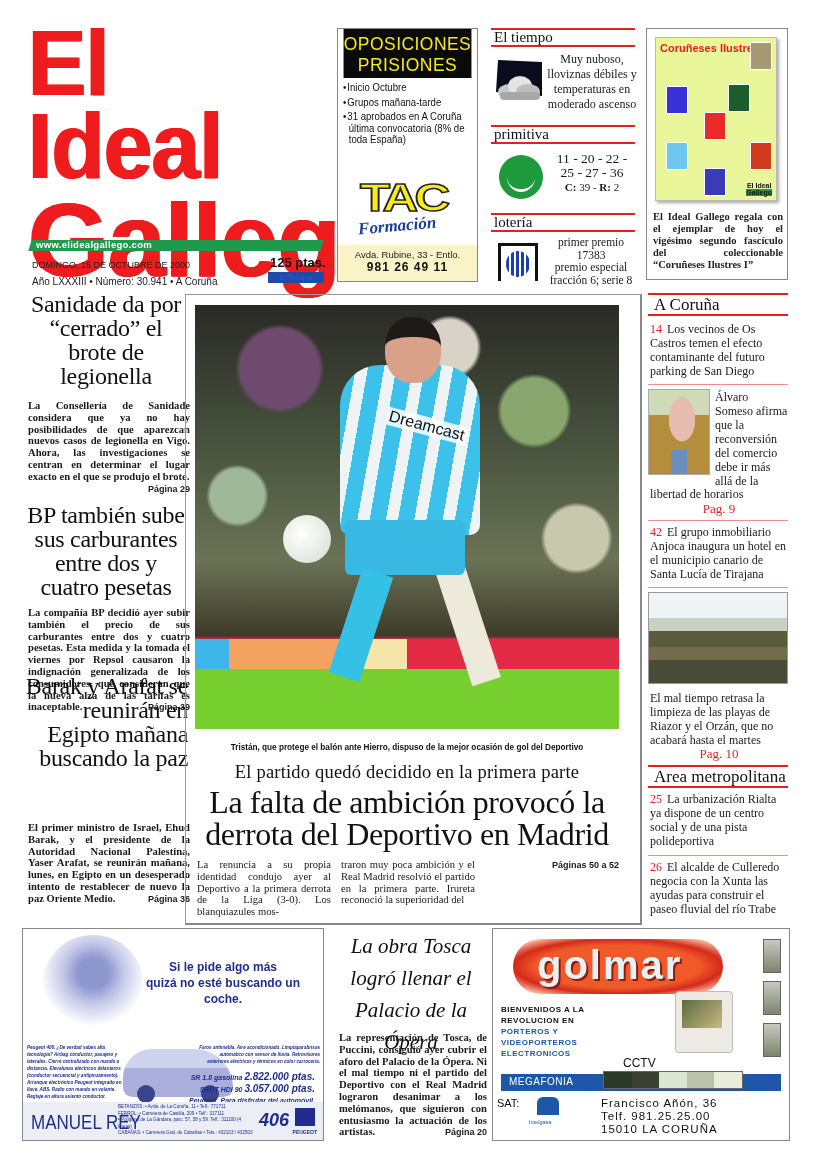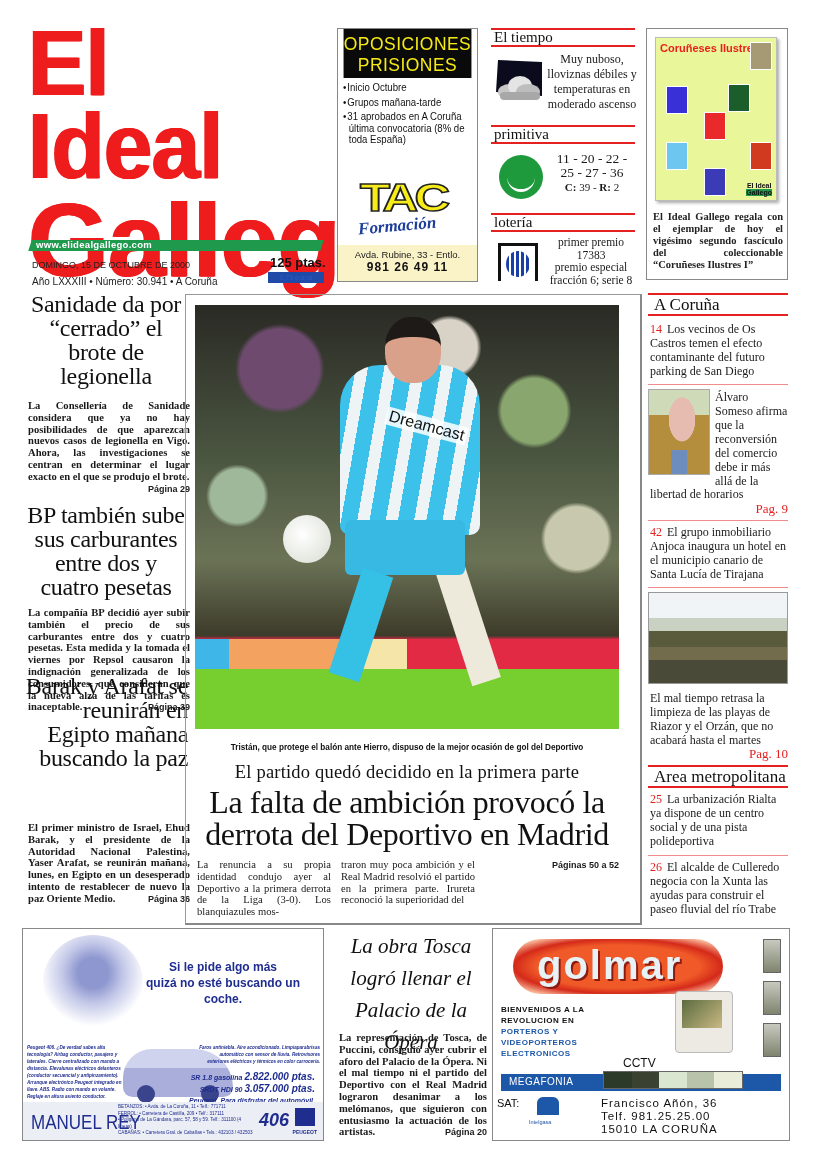--- a/index.html
+++ b/index.html
@@ -79,21 +79,21 @@
   .kicker { left: 195px; top: 762px; width: 424px; text-align: center; font-size: 18.5px; color: #111; letter-spacing: 0.2px; }
   .headline { left: 195px; top: 786px; width: 424px; text-align: center; font-size: 32px; line-height: 32px; color: #111; letter-spacing: -0.4px; }
   .main-body { left: 197px; top: 859px; width: 422px; display: flex; gap: 10px; font-size: 10.6px; line-height: 11.8px; color: #1a1a1a; }
   .main-body div { flex: 1; text-align: justify; }
 
   
   .rhead { left: 648px; width: 140px; border-top: 2px solid #e52020; border-bottom: 2px solid #e52020; font-size: 17px; line-height: 19px; padding-left: 6px; color: #111; }
   .ritem { left: 650px; width: 138px; font-size: 12px; line-height: 14px; color: #1a1a1a; }
   .ritem .num { color: #e52020; margin-right: 5px; }
   .rdiv { left: 648px; width: 140px; height: 0; border-top: 1.5px solid #f28c8c; }
-  .rpag { left: 650px; width: 138px; text-align: right; font-size: 13px; color: #e52020; }
+  .rpag { left: 650px; width: 138px; text-align: center; font-size: 13px; color: #e52020; }
   .someso-photo { left: 648px; top: 389px; width: 62px; height: 86px; border: 1px solid #aaa; background:
      radial-gradient(ellipse at 55% 35%, #e7bcb0 0 28%, transparent 29%),
      linear-gradient(180deg, #cfdab8 0 30%, #b48e3c 30% 100%); }
   .someso-photo::after { content: ""; position:absolute; left:22px; top:60px; width:16px; height:24px; background:#6e8dbf; }
   .beach-photo { left: 648px; top: 592px; width: 140px; height: 92px; border: 1px solid #999; background:
      linear-gradient(180deg, #f0f4f6 0 28%, #c9d2c2 28% 42%, #5a5a3c 42% 60%, #726c4c 60% 75%, #4a4a38 75% 100%); }
 
   
   .ad-peugeot { left: 22px; top: 928px; width: 302px; height: 213px; border: 1px solid #888; background: #fff; overflow: hidden; }
   .ad-peugeot .woman { position:absolute; left:20px; top:6px; width:100px; height:95px; border-radius: 50%; background: radial-gradient(circle at 50% 40%, #8e97cf 0 20%, #c3c8e8 40%, #ffffff 70%); }

